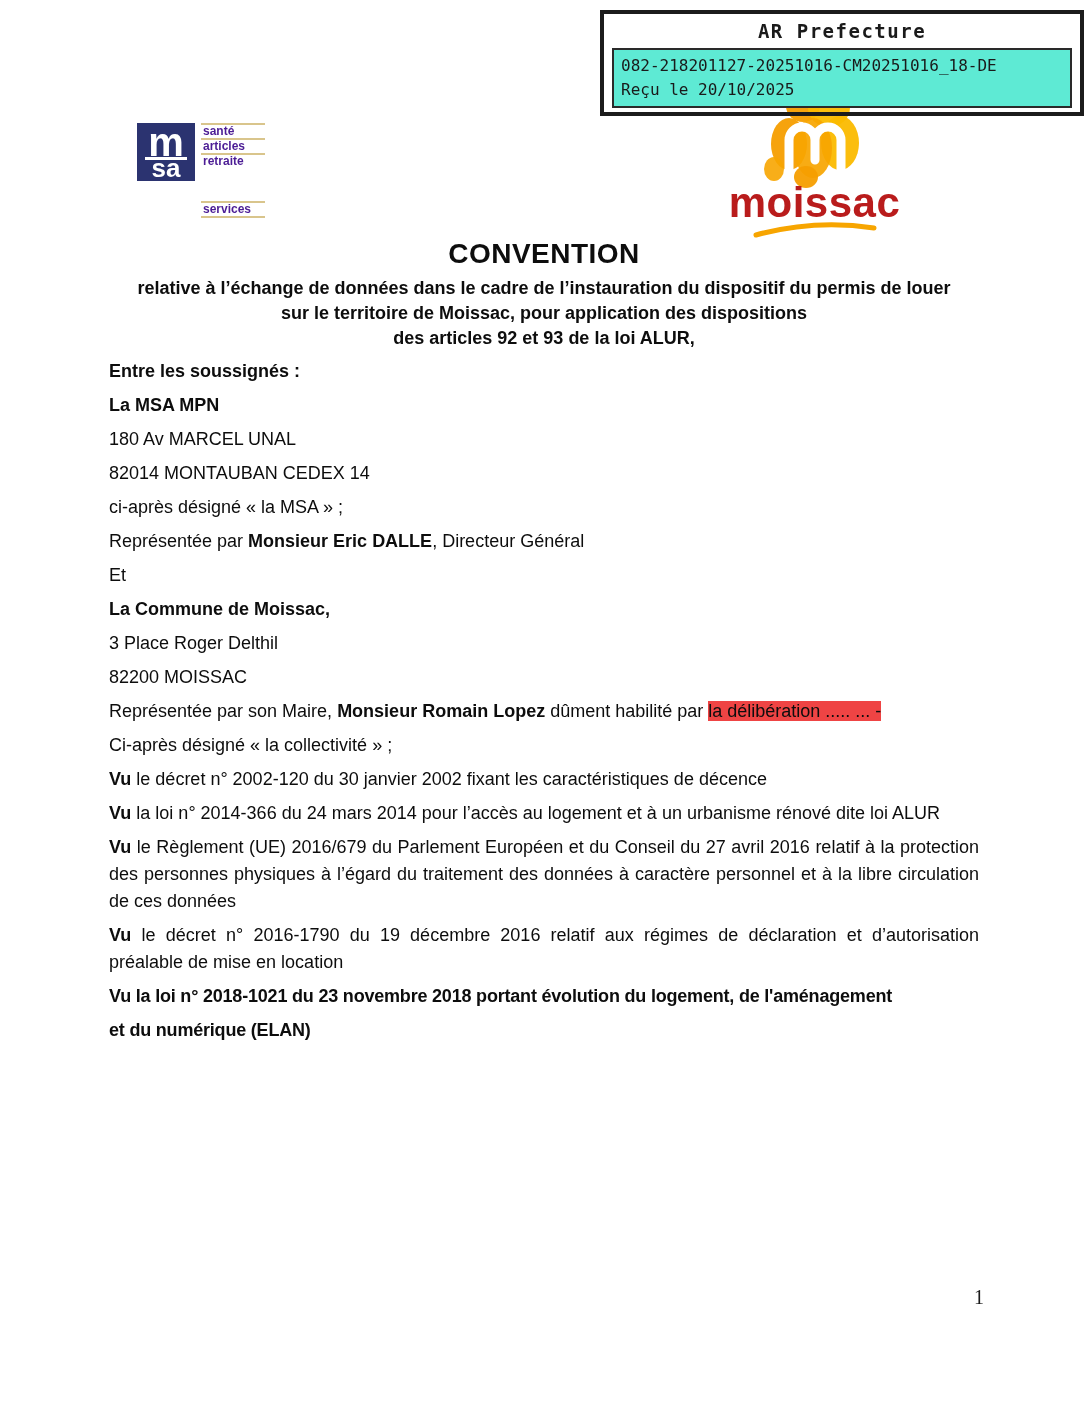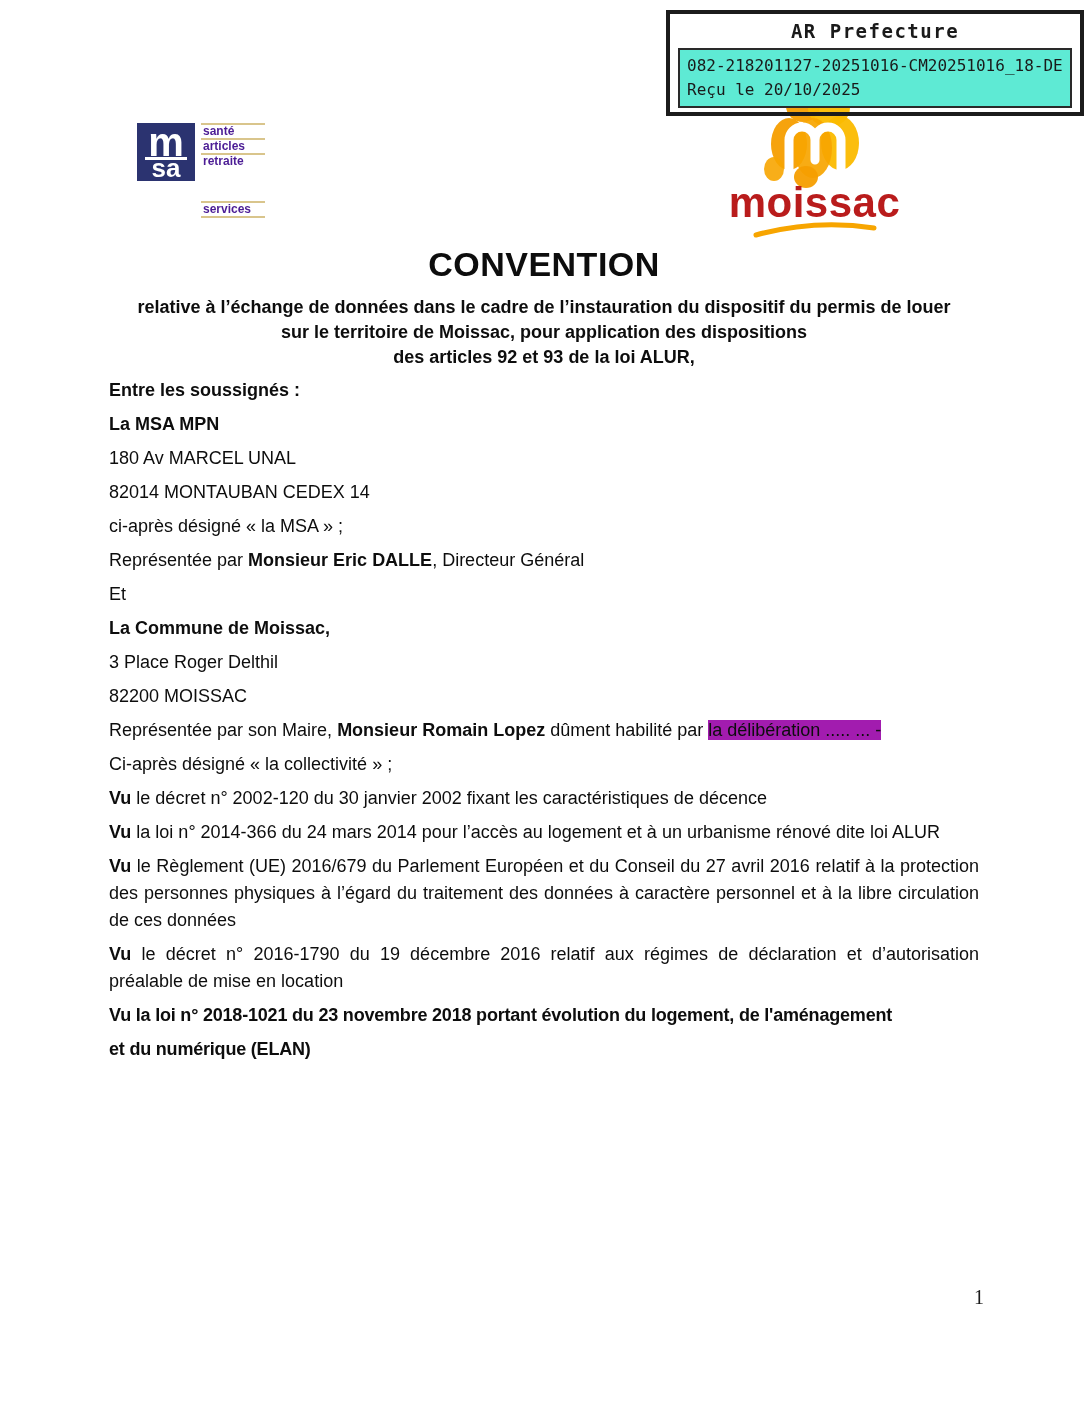--- a/index.html
+++ b/index.html
@@ -7,21 +7,21 @@
     position:relative;
     width:1088px;height:1408px;
     background:#ffffff;
     font-family:"Liberation Sans",sans-serif;
     color:#111111;
     overflow:hidden;
   }
 
   
   .stamp{
-    position:absolute;left:666px;top:10px;width:418px;height:106px;
+    position:absolute;left:600px;top:10px;width:484px;height:106px;
     border:4px solid #1c1c1c;box-sizing:border-box;z-index:3;
   }
   .stamp-title{
     font-family:"DejaVu Sans Mono","Liberation Mono",monospace;
     font-weight:bold;font-size:19px;letter-spacing:1.5px;
     text-align:center;margin-top:6px;color:#1a1a1a;white-space:nowrap;
   }
   .stamp-inner{
     position:absolute;left:8px;right:8px;top:34px;height:60px;
     border:2px solid #2a2a2a;box-sizing:border-box;background:#5eead4;
@@ -46,33 +46,33 @@
   .moissac-graphic{display:block;margin:0 auto;}
   .moissac-wordmark{
     font-weight:bold;font-size:42px;line-height:34px;letter-spacing:0.5px;
     color:#b91c1c;margin-top:-6px;white-space:nowrap;
   }
   .moissac-swoosh{display:block;margin:2px auto 0 auto;}
 
   
   .doc{position:absolute;left:102px;top:233px;width:884px;}
   .doc-title{
-    font-size:34px;line-height:30px;font-weight:bold;margin:16px;
+    font-size:28px;line-height:30px;font-weight:bold;margin:6px;
     text-align:center;color:#0d0d0d;letter-spacing:0.5px;
   }
   .subtitle{margin-top:7px;}
   .subtitle p{
     margin:0;text-align:center;font-weight:bold;
     font-size:18px;line-height:25px;white-space:nowrap;color:#0d0d0d;
   }
   .doc p.body{margin:7px;font-size:18px;line-height:27px;color:#0d0d0d;}
   .nowrap{white-space:nowrap;}
   .just{text-align:justify;}
   b{font-weight:bold;}
-  .hl{background:#a21caf;}
+  .hl{background:#ef4444;}
   .mt16{margin-top:16px;} .mt20{margin-top:20px;} .mt24{margin-top:24px;}
   .mt25{margin-top:25px;} .mt26{margin-top:26px;} .mt28{margin-top:28px;}
   .mt77{margin-top:77px;} .mt87{margin-top:87px;}
   .elan{font-weight:bold;letter-spacing:-0.2px;}
 
   .pagenum{
     position:absolute;left:974px;top:1286px;
     font-family:"Liberation Serif",serif;font-size:20px;color:#1a1a1a;
   }
 </style>

